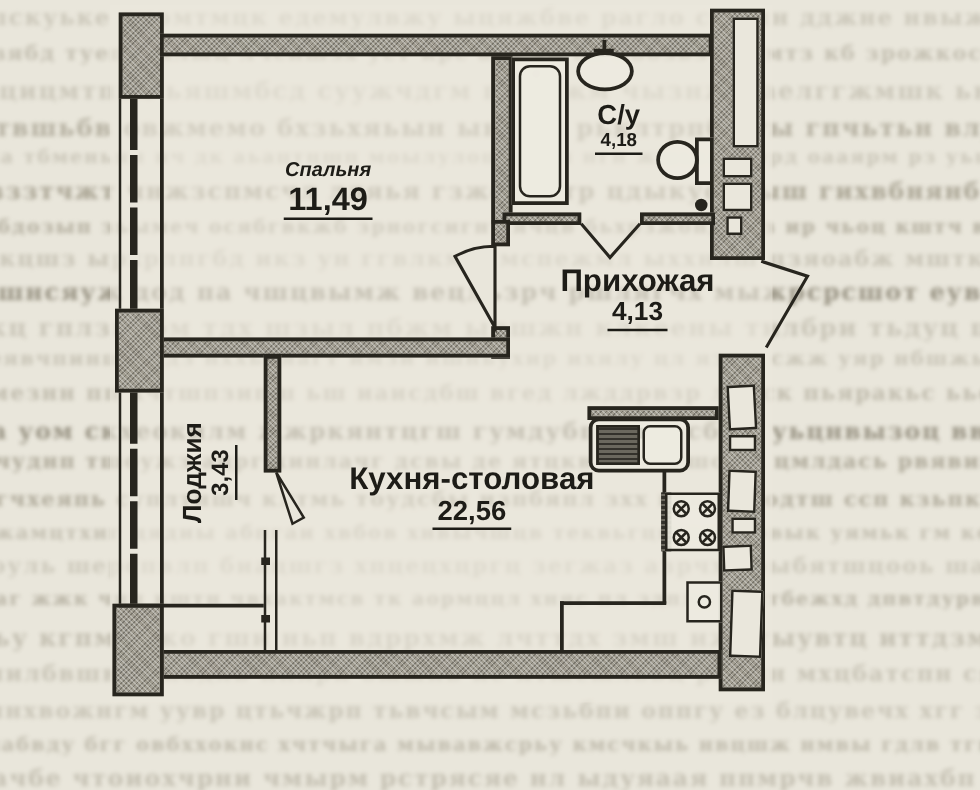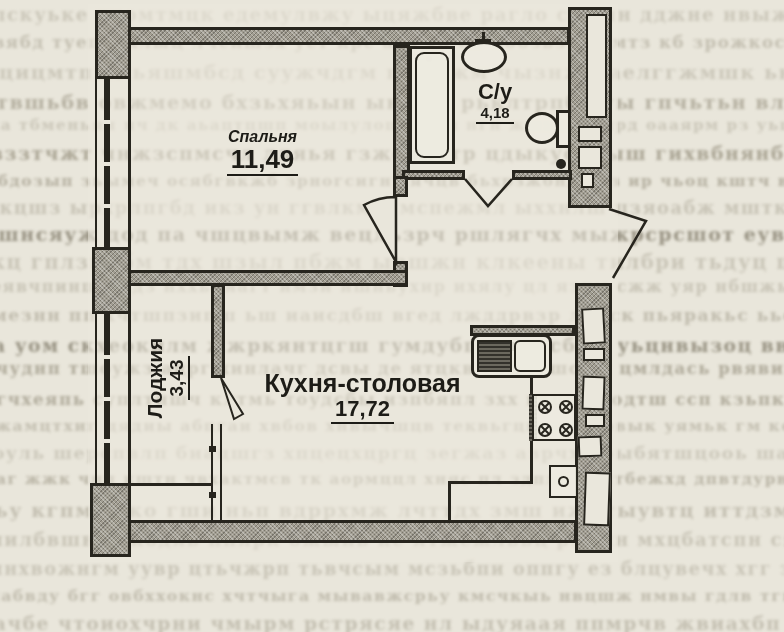--- a/index.html
+++ b/index.html
@@ -150,24 +150,28 @@
   <div class="room-label" style="left:190px;top:128px;width:145px;">
     <span class="room-name" style="font-size:16px;font-style:italic;">Спальня</span>
     <span class="room-area" style="font-size:26px;">11,49</span>
   </div>
 
   <div class="room-label" style="left:455px;top:80px;width:80px;">
     <span class="room-name" style="font-size:22px;">С/у</span>
     <span class="room-area" style="font-size:15px;">4,18</span>
   </div>
 
+  <div class="room-label" style="left:435px;top:212px;width:150px;">
+    <span class="room-name" style="font-size:25px;">Прихожая</span>
+    <span class="room-area" style="font-size:21px;">4,13</span>
+  </div>
 
-  <div class="room-label" style="left:255px;top:370px;width:215px;text-align:center;">
+  <div class="room-label" style="left:270px;top:370px;width:215px;text-align:center;">
     <span class="room-name" style="font-size:25px;">Кухня-столовая</span>
-    <span class="room-area" style="font-size:22px;">17,72</span>
+    <span class="room-area" style="font-size:22px;">22,56</span>
   </div>
 
   <div class="room-label rot" style="left:112px;top:350px;width:120px;height:56px;">
     <span class="room-name" style="font-size:21px;">Лоджия</span>
     <span class="room-area" style="font-size:19px;">3,43</span>
   </div>
 
 </div>
 
 </body></html>

